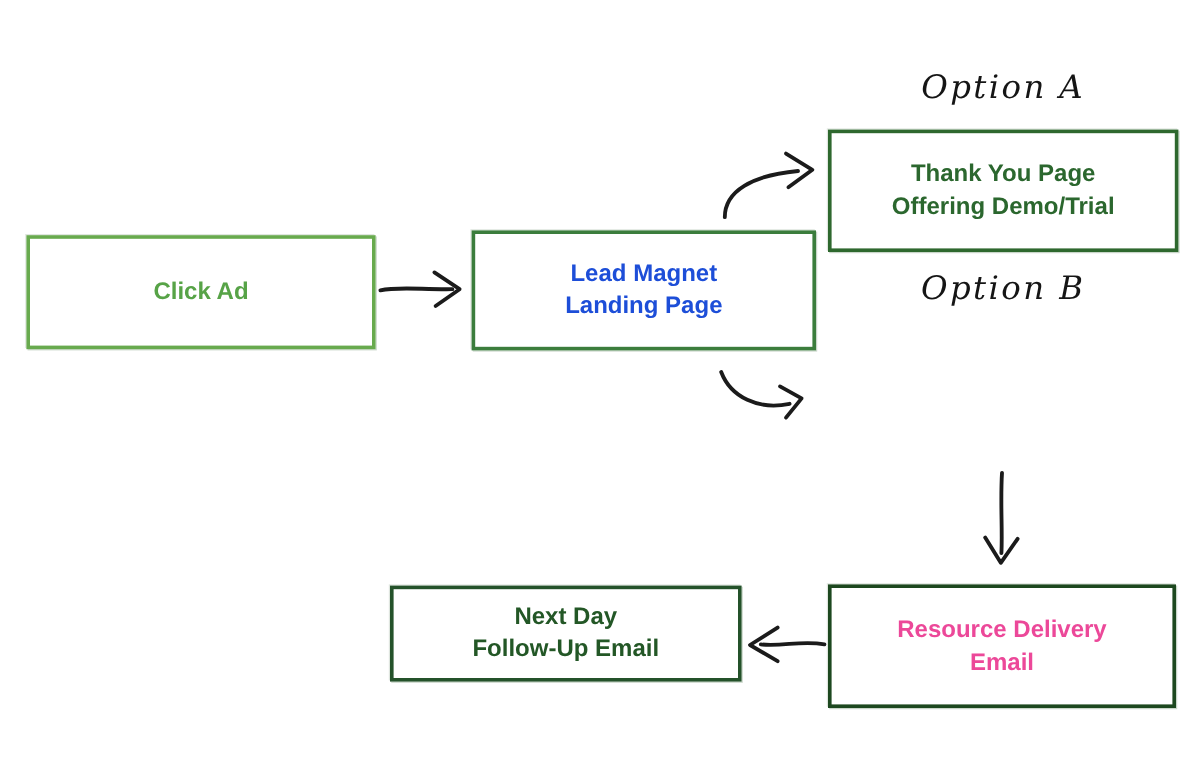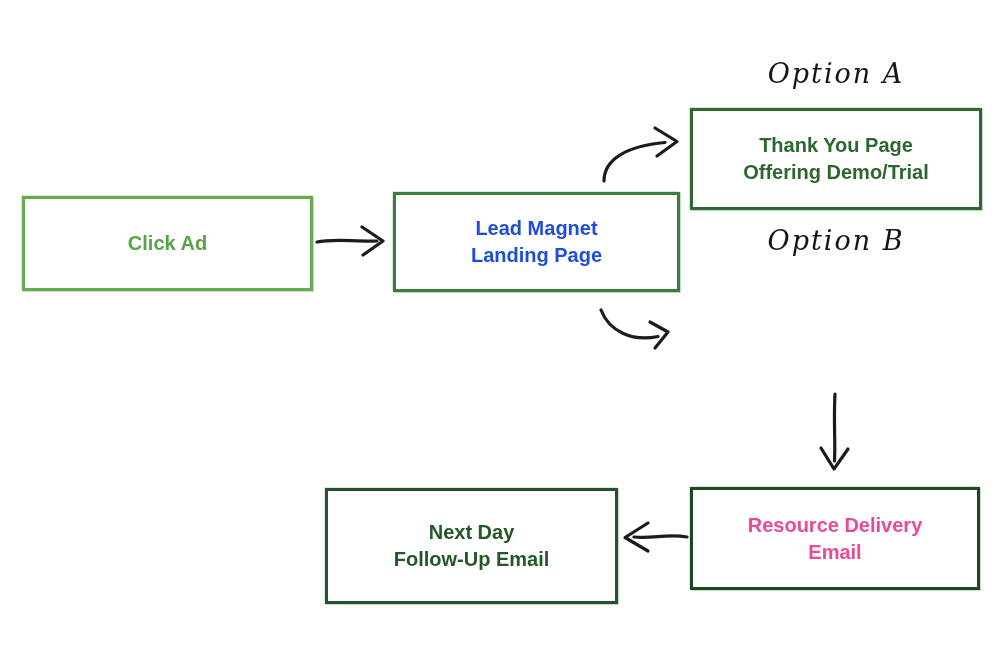--- a/index.html
+++ b/index.html
@@ -44,21 +44,21 @@
   }
   .node-demo-thank-you {
     left: 690px; top: 280px; width: 292px; height: 103px;
     border-color: #2c6631; color: #2b672e;
   }
   .node-resource {
     left: 690px; top: 487px; width: 290px; height: 103px;
     border-color: #1d481f; color: #ec4899;
   }
   .node-next-day {
-    left: 325px; top: 488px; width: 293px; height: 116px;
+    left: 325px; top: 488px; width: 293px; height: 80px;
     border-color: #24522a; color: #235726;
   }
 
   .option-label {
     position: absolute;
     width: 292px;
     left: 690px;
     text-align: center;
     font-family: "DejaVu Serif", serif;
     font-style: italic;

